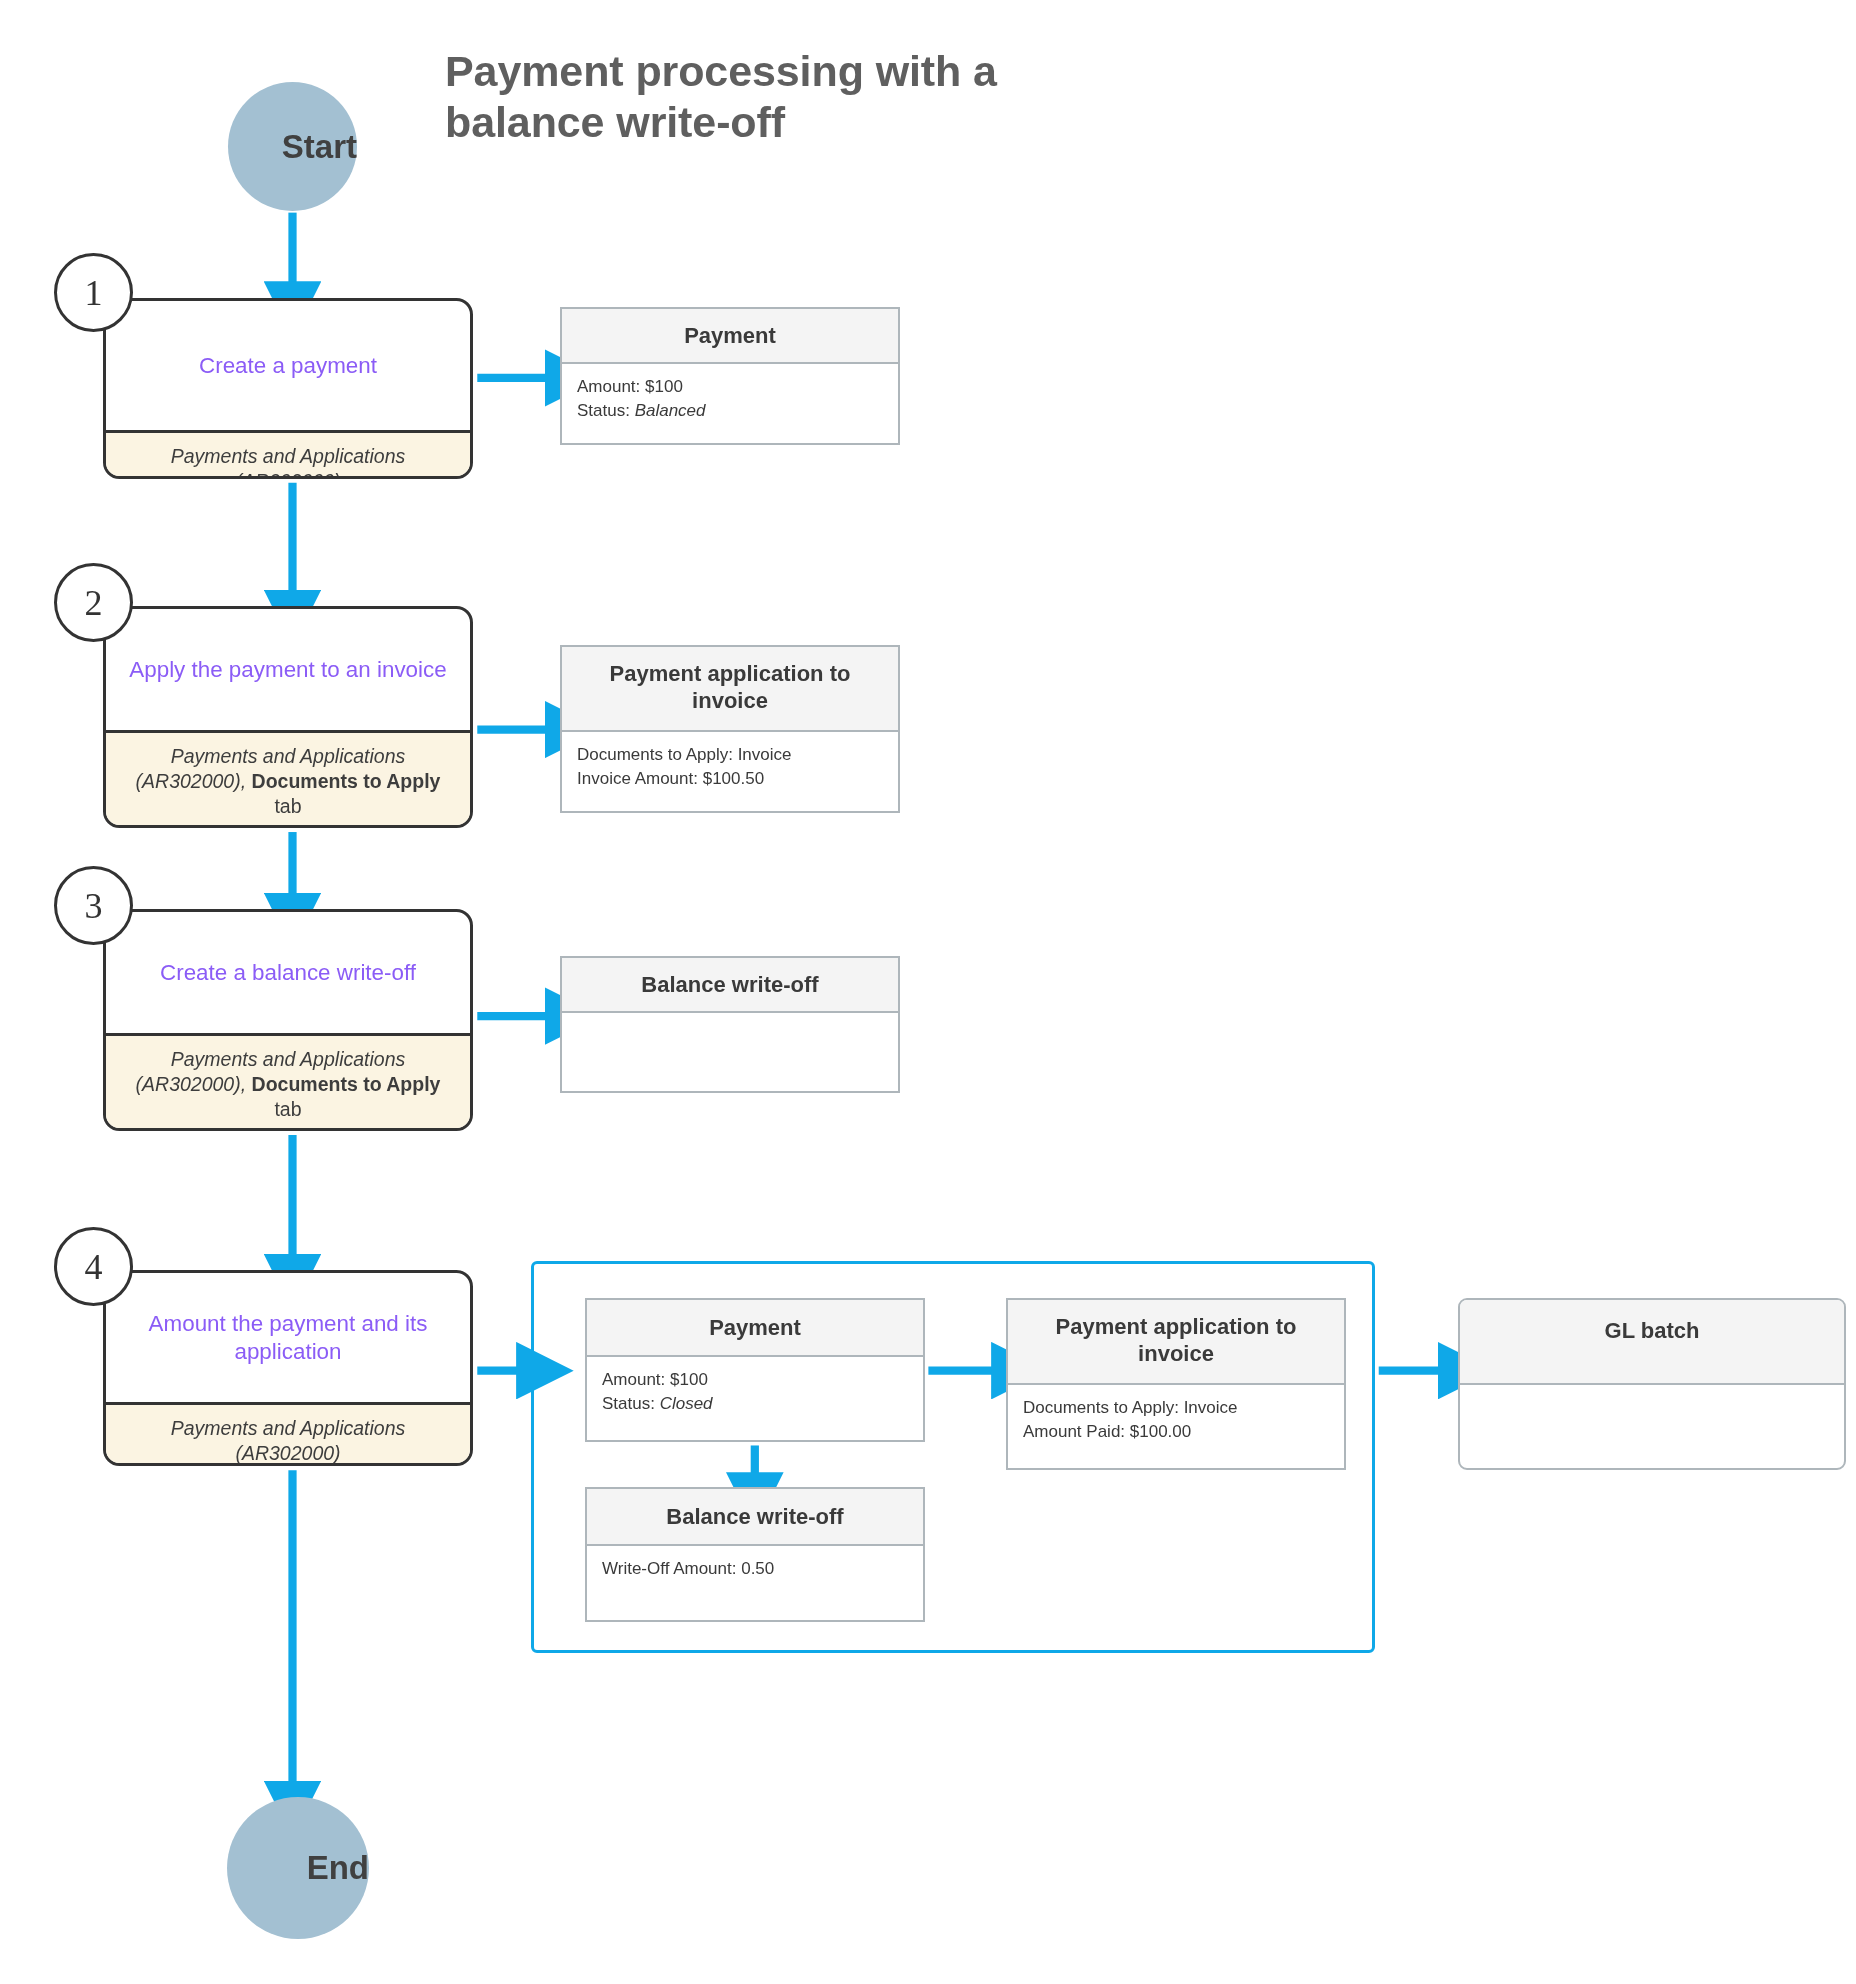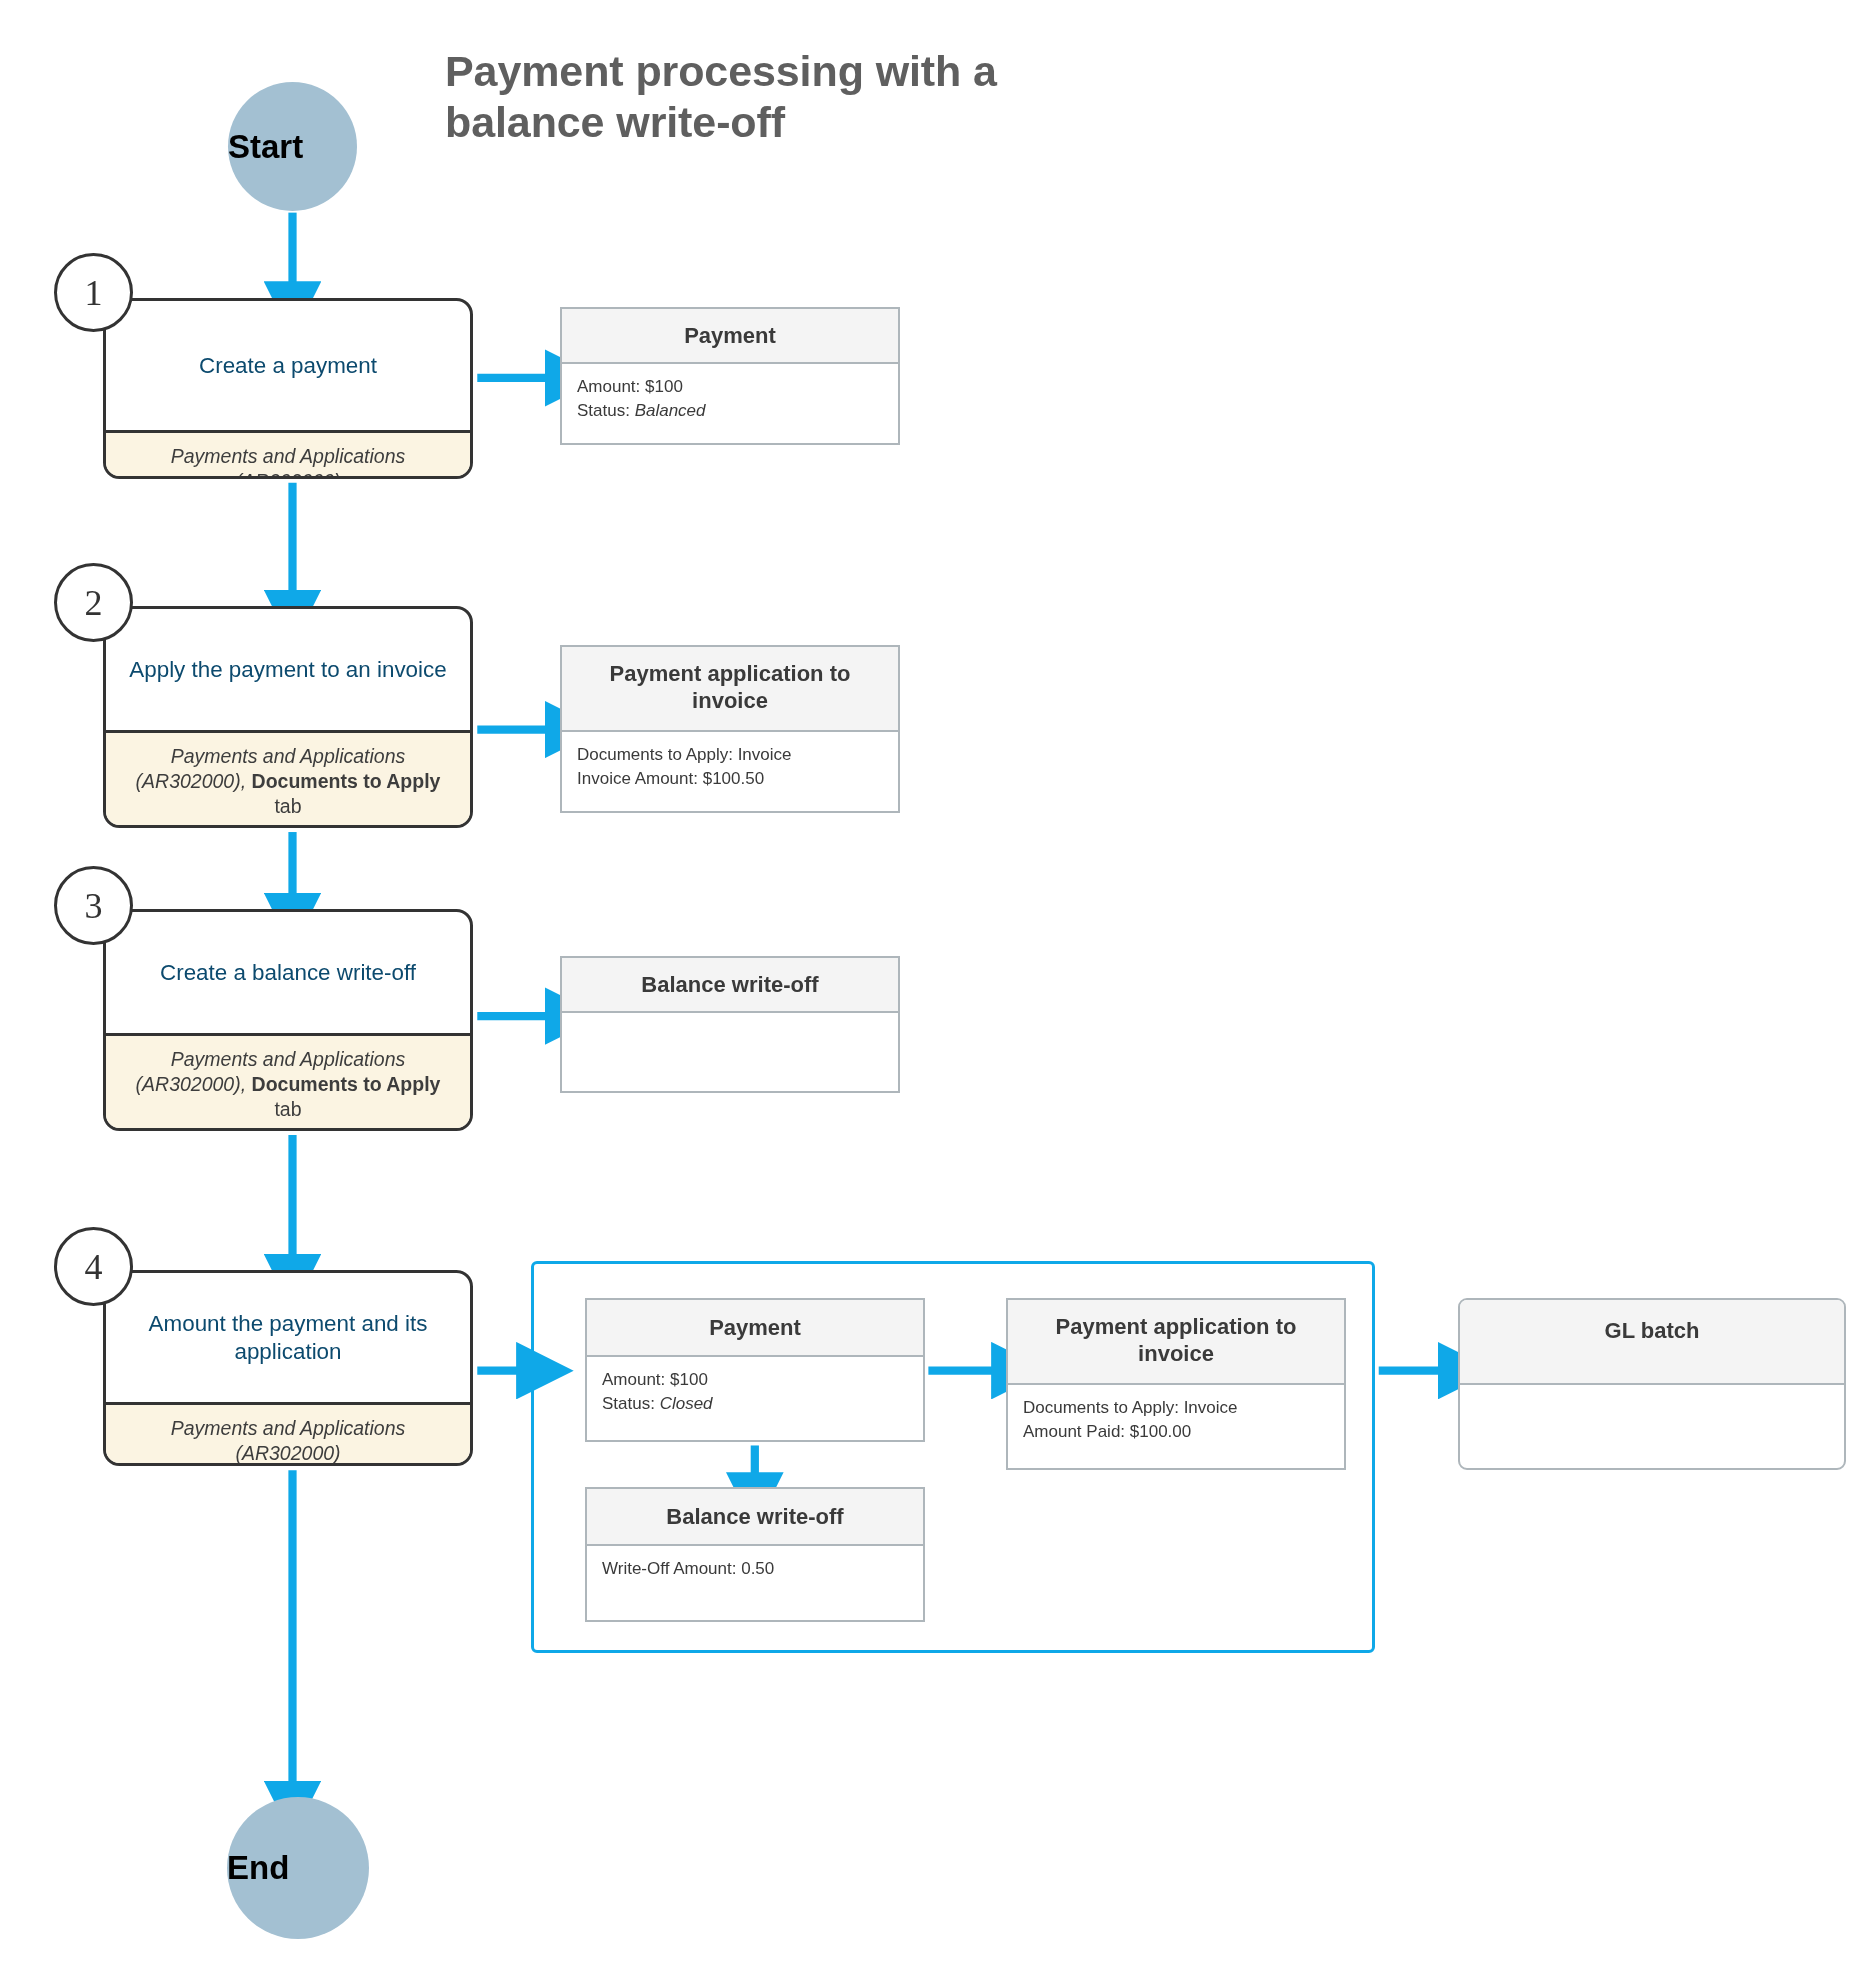--- a/index.html
+++ b/index.html
@@ -38,24 +38,24 @@
     font-family: "Liberation Sans Narrow", "Liberation Sans", sans-serif;
     letter-spacing: -0.1px;
     white-space: pre-line;
   }
 
   
   .terminator {
     position: absolute;
     border-radius: 50%;
     background: #a3c0d2;
-    color: #000000;
+    color: #404040;
     display: flex;
     align-items: center;
-    justify-content: flex-start;
+    justify-content: flex-end;
     font-size: 33px;
     font-weight: bold;
     font-family: "Liberation Sans Narrow", "Liberation Sans", sans-serif;
   }
   .terminator.start {
     left: 228px; top: 82px;
     width: 129px; height: 129px;
   }
   .terminator.end {
     left: 227px; top: 1797px;
@@ -75,21 +75,21 @@
     flex-direction: column;
     overflow: hidden;
   }
   .step-body {
     flex: 1 1 auto;
     display: flex;
     align-items: center;
     justify-content: center;
     padding: 7.5px 16.5px;
     font-size: 22.4px;
-    color: #0c4a6e;
+    color: #8b5cf6;
     text-align: center;
     line-height: 1.25;
   }
   .step-footer {
     background: #fbf4e2;
     border-top: 3.7px solid #333333;
     padding: 10.5px 13.5px 12px;
     font-size: 19.5px;
     line-height: 1.3;
     color: #3d3d3d;

